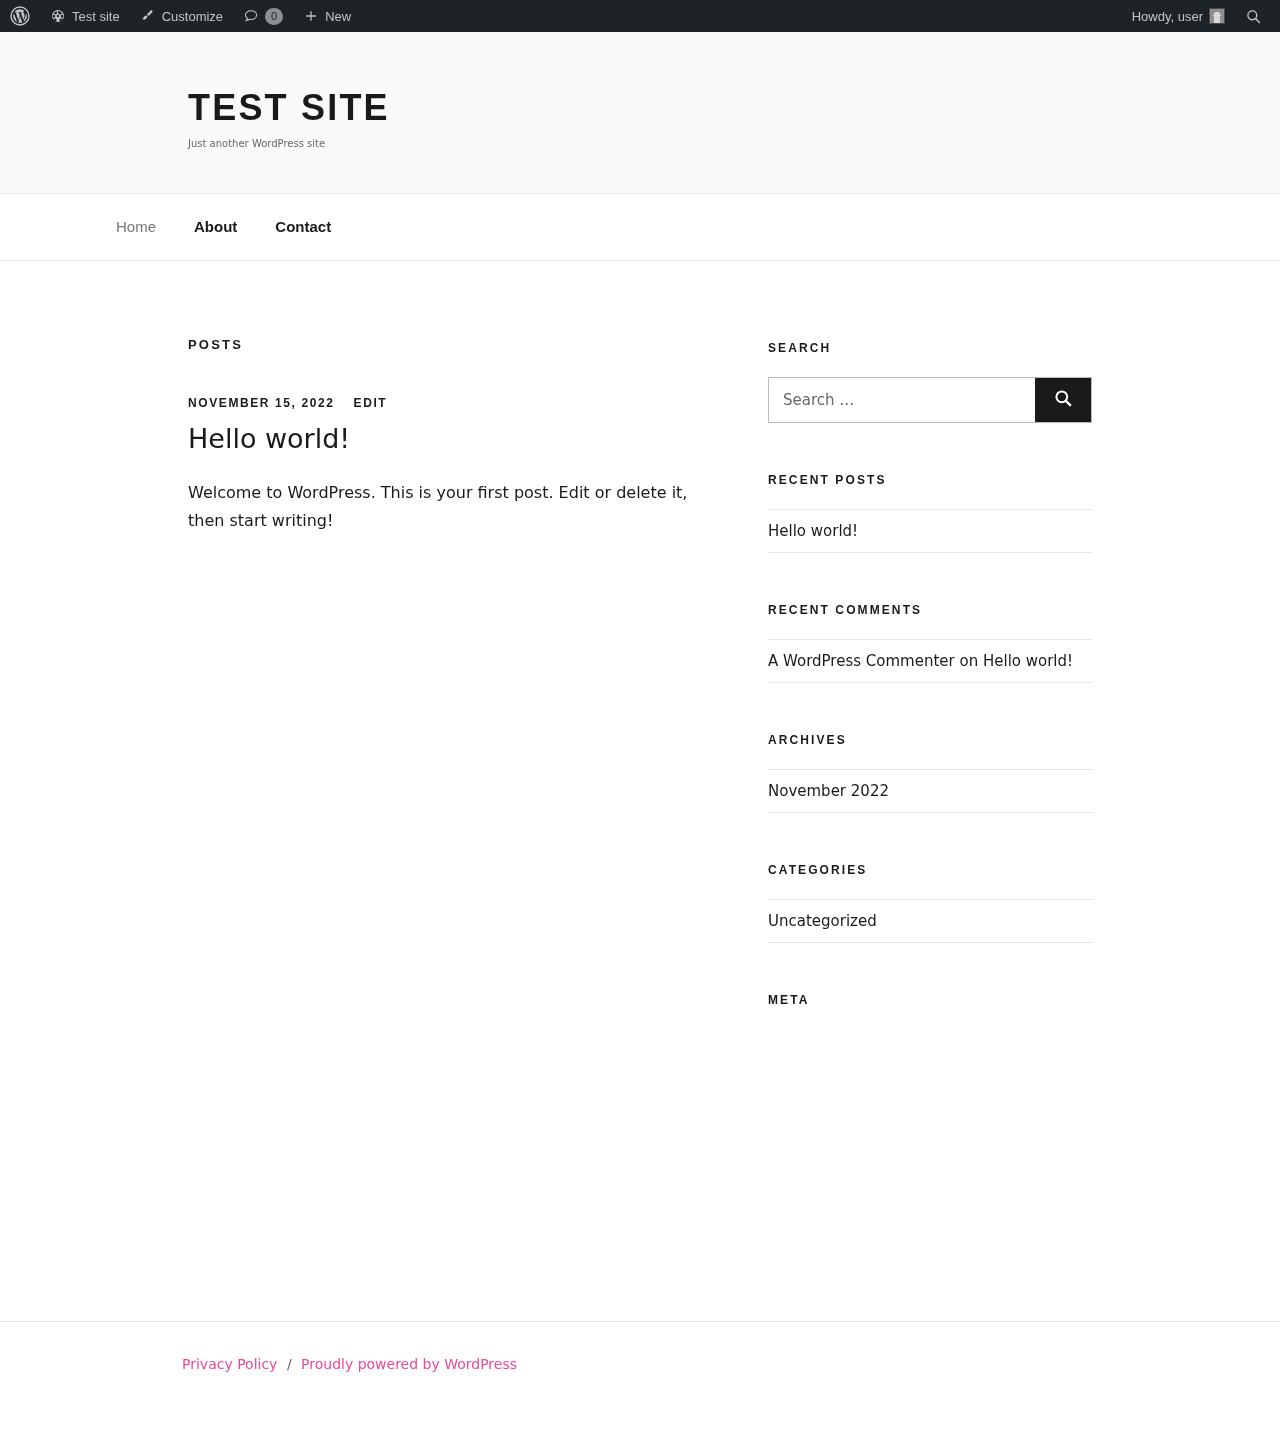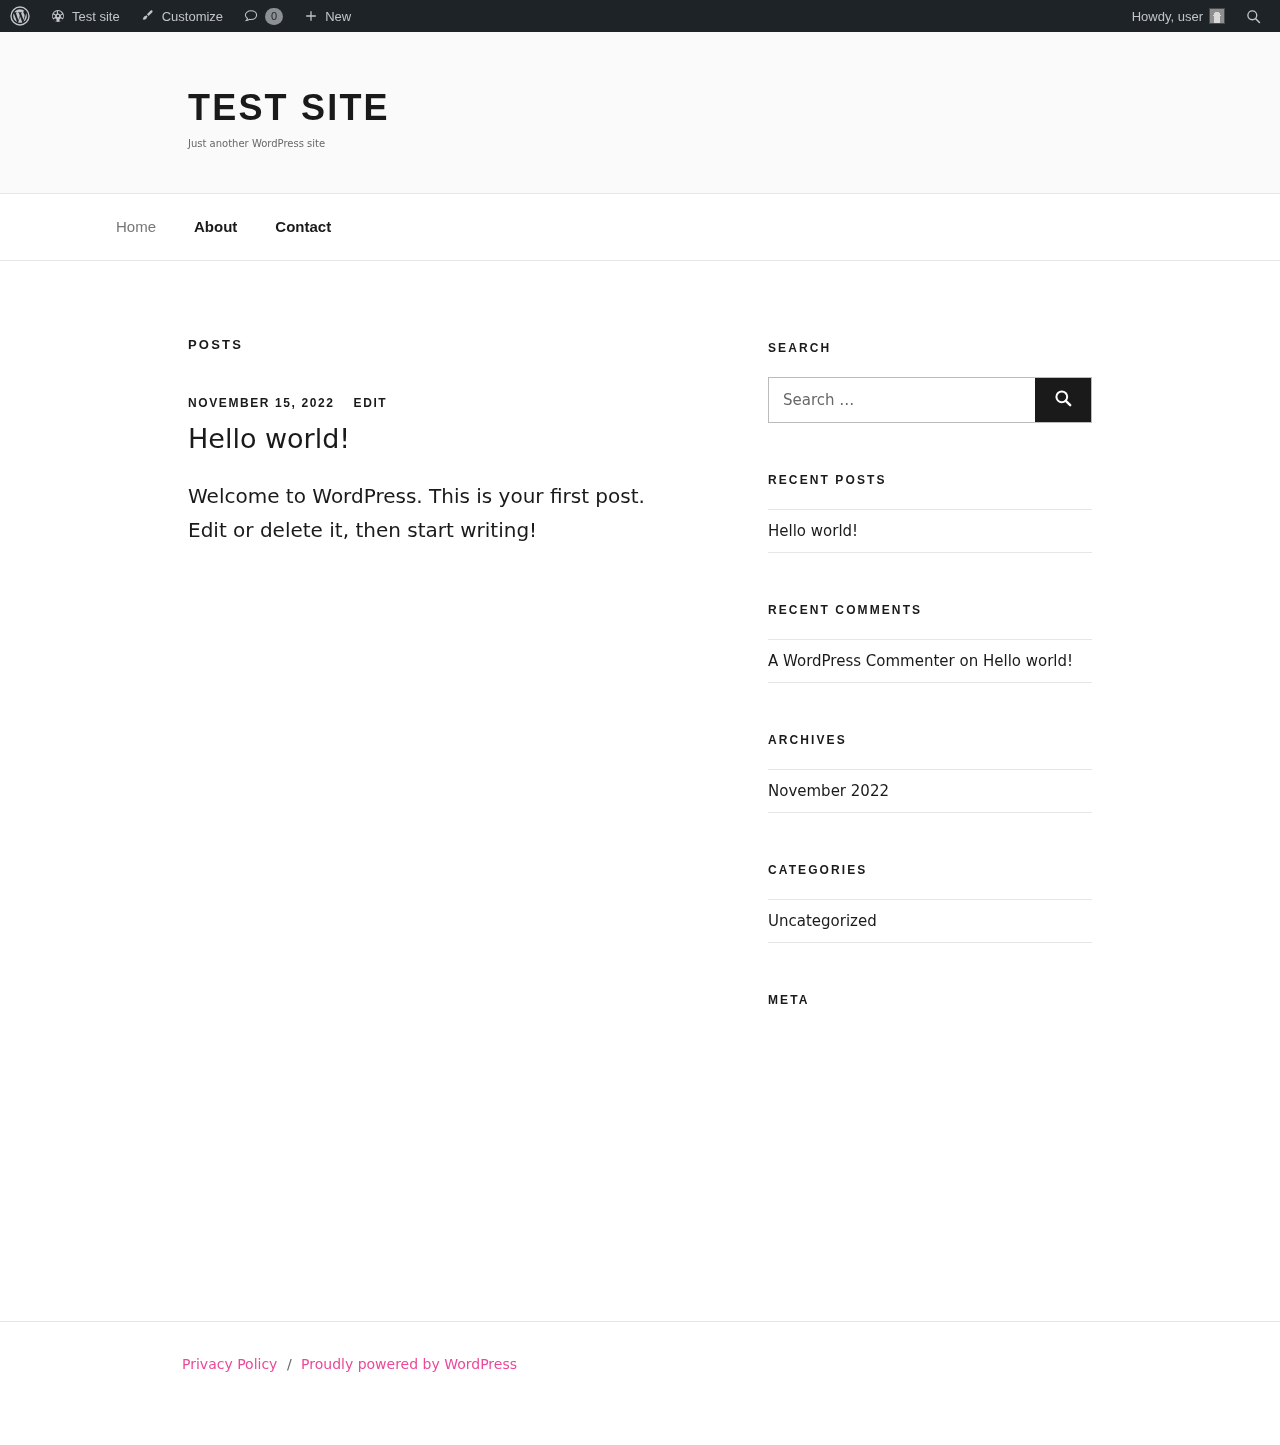--- a/index.html
+++ b/index.html
@@ -143,21 +143,21 @@
   .entry-title {
     font-size: 27px;
     font-weight: 400;
     margin: 0 0 24px 0;
     line-height: 1.25;
     font-family: "DejaVu Sans", sans-serif;
   }
   .entry-title a { color: #1a1a1a; text-decoration: none; }
   .entry-content p {
     margin: 0;
-    font-size: 20px;
+    font-size: 16px;
     line-height: 1.7;
     color: #1a1a1a;
     font-family: "DejaVu Sans", sans-serif;
     max-width: 500px;
   }
 
   
   #sidebar { width: 324px; flex: 0 0 324px; padding-top: 4px; }
   .widget { margin-bottom: 50px; }
   .widget-title {

